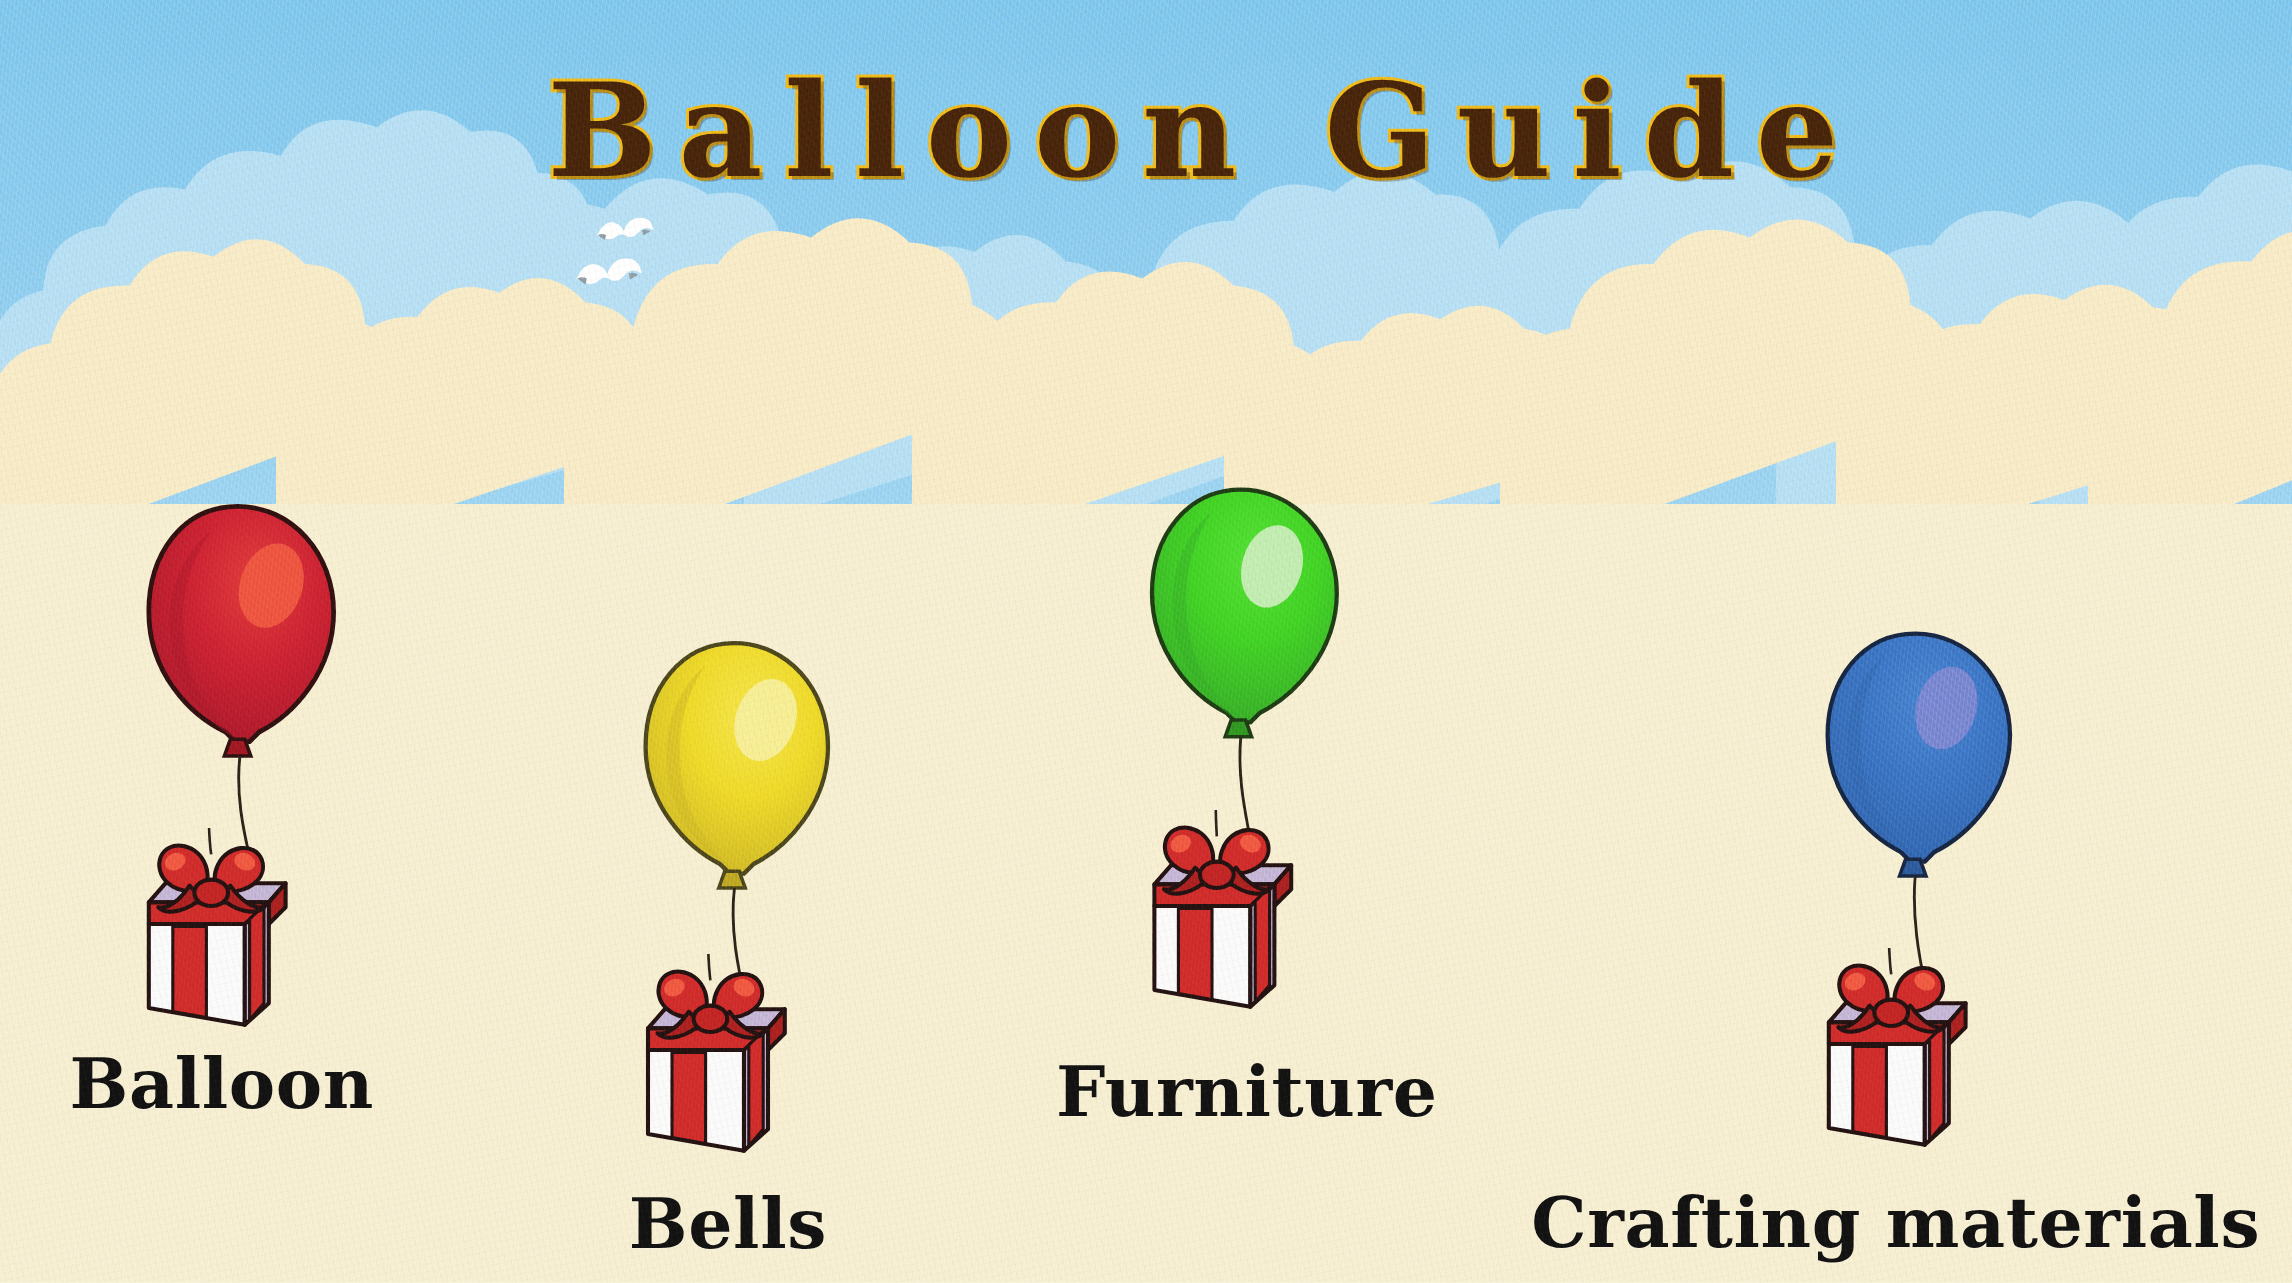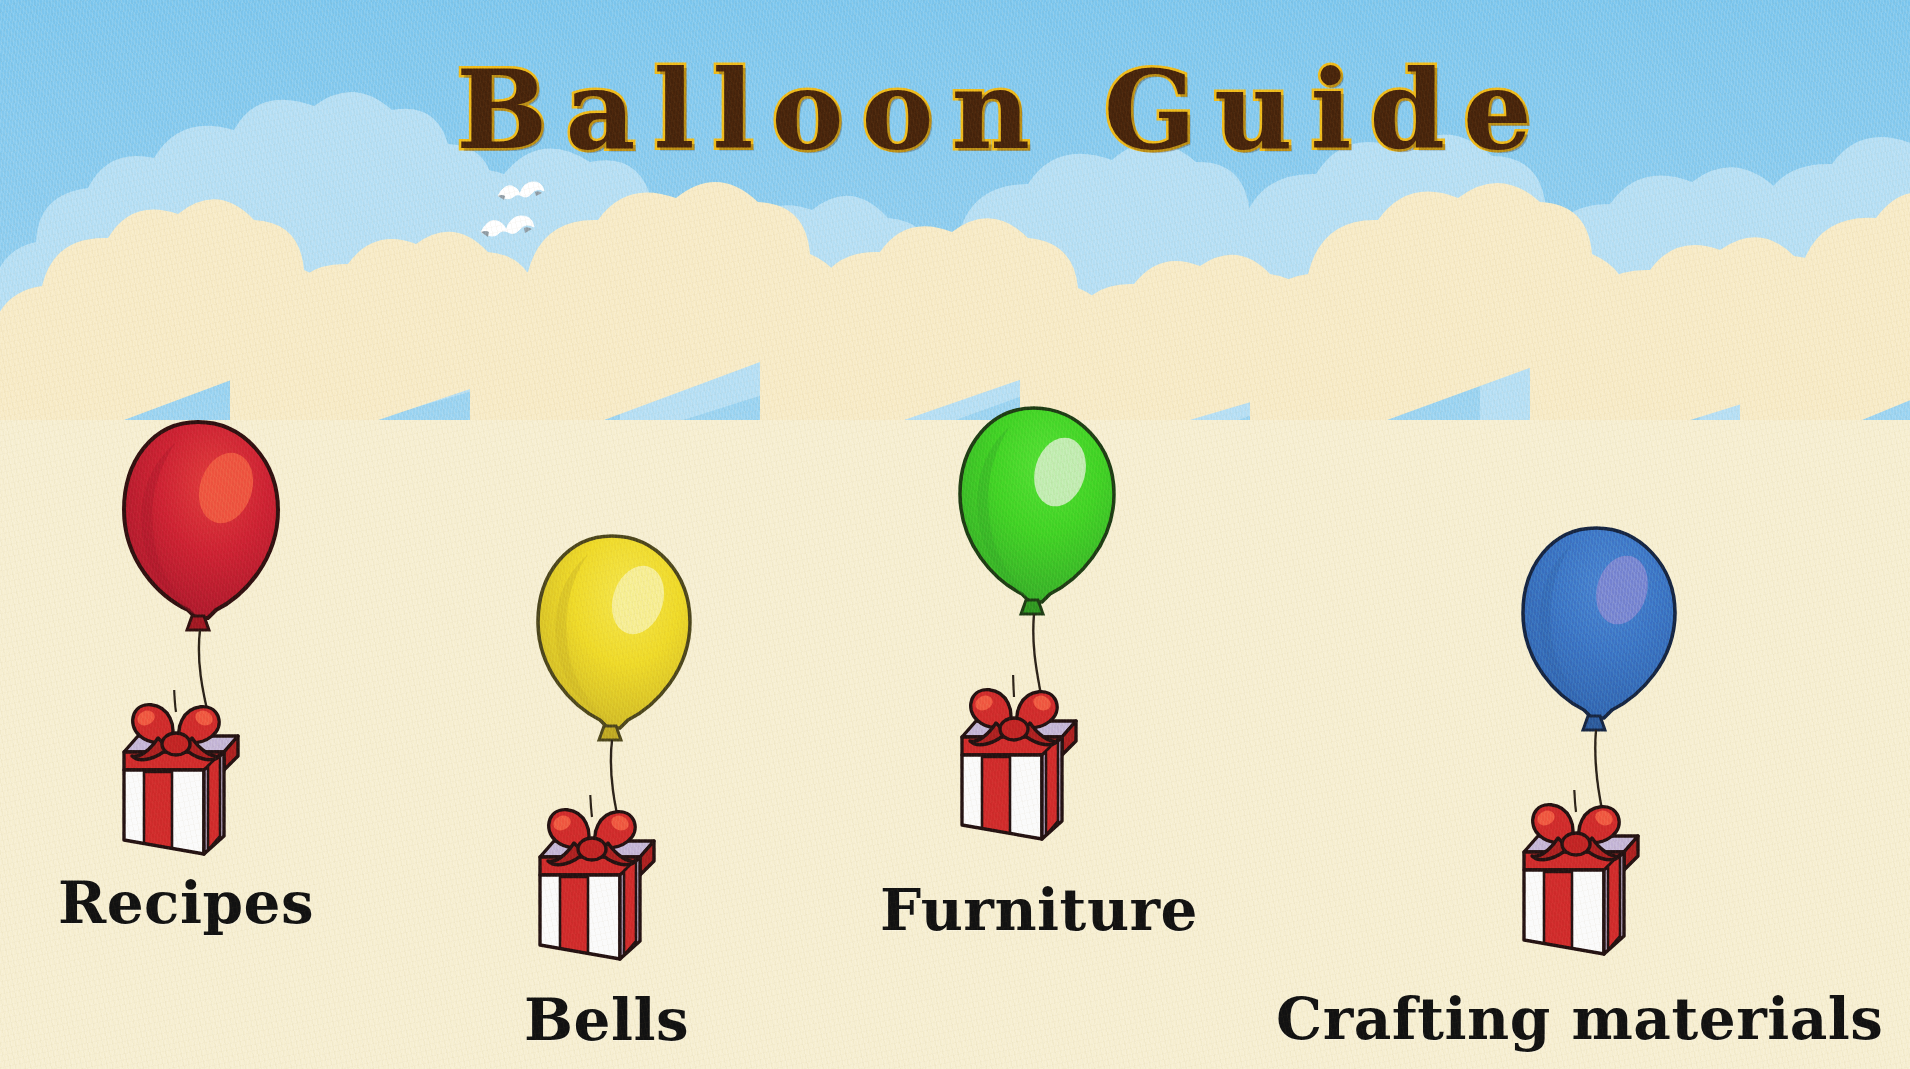--- a/index.html
+++ b/index.html
@@ -184,21 +184,21 @@
         <path d="M84 52 C106 56 124 42 118 26 C112 12 90 14 82 30 C78 38 78 46 82 52 Z" fill="#cf2a2a"></path>
         <ellipse cx="46" cy="28" rx="9" ry="7" transform="rotate(-26 46 28)" fill="#f0563f" stroke="none"></ellipse>
         <ellipse cx="104" cy="28" rx="9" ry="7" transform="rotate(24 104 28)" fill="#f0563f" stroke="none"></ellipse>
         <path d="M58 48 C50 60 40 68 32 66 C40 74 58 68 68 58 Z" fill="#a91f1f"></path>
         <path d="M92 48 C100 60 112 68 120 66 C112 74 94 68 84 58 Z" fill="#a91f1f"></path>
         <ellipse cx="76" cy="54" rx="14" ry="11" fill="#c02323"></ellipse>
       </g>
       <path d="M76 22 C74 8 74 -2 74 -14" stroke="#2a2118" stroke-width="2.2" fill="none"></path>
     </svg>
 
-    <div class="blabel" style="left:58px; top:869px; font-size:58px;">Recipes</div>
+    <div class="blabel" style="left:58px; top:869px; font-size:58px;">Balloon</div>
   </div>
 
   <div class="bgroup" style="left:0; top:0; width:1910px; height:1069px;padding-left:15px;">
 
     <svg style="position:absolute; left:528px; top:528px;" width="176" height="300" viewBox="0 0 176 300">
       <defs>
         <radialGradient id="gYel" cx="58%" cy="32%" r="72%">
           <stop offset="0%" stop-color="#f5e54a"></stop>
           <stop offset="48%" stop-color="#efd928"></stop>
           <stop offset="100%" stop-color="#cdb626"></stop>

